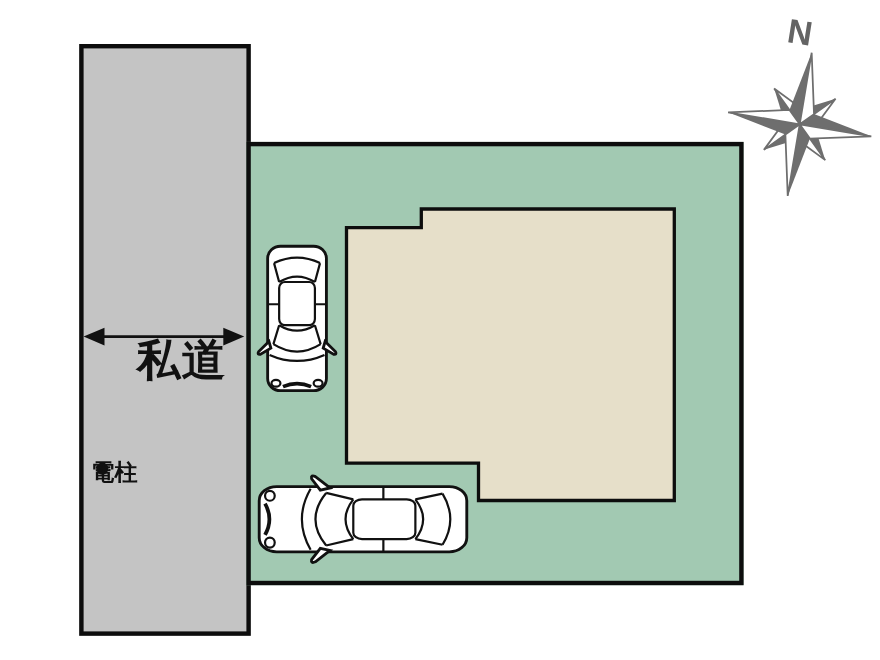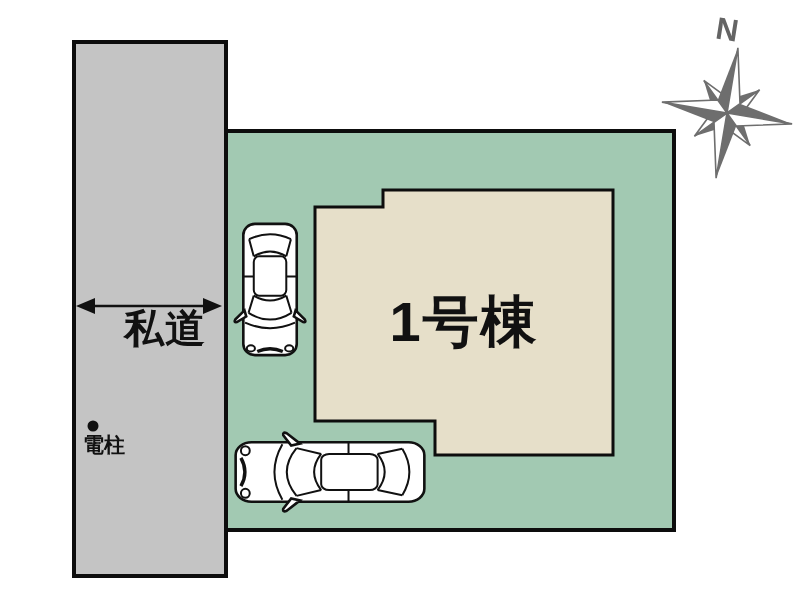--- a/index.html
+++ b/index.html
@@ -17,21 +17,21 @@
     position:absolute;left:224px;top:129px;width:452px;height:403px;
     background:#a2c9b2;border:4px solid #0d0d0d;box-sizing:border-box;
   }
   #overlay{position:absolute;left:0;top:0;width:800px;height:600px;}
   .label{position:absolute;white-space:nowrap;}
   #road-label{
     left:72px;top:306px;width:156px;text-align:center;
     font-size:40px;font-weight:600;line-height:1.12;letter-spacing:1px;margin-left:15px;
   }
   #road-label .l2{font-size:38px;letter-spacing:0;}
-  #pole-label{left:83px;top:431px;font-size:21px;font-weight:600;}
+  #pole-label{left:83px;top:415px;font-size:21px;font-weight:600;}
   #building-label{
     position:absolute;left:315px;top:190px;width:298px;height:265px;
     display:flex;align-items:center;justify-content:center;
     font-size:56px;font-weight:700;letter-spacing:2px;
   }
   #compass-n{
     left:716px;top:12px;font-size:31px;font-weight:700;color:#646464;
     transform:rotate(9deg);
   }
   .stroke{stroke:#111;fill:none;stroke-width:2;vector-effect:non-scaling-stroke;}
@@ -124,17 +124,16 @@
       </g>
     </g>
   </svg>
 
   <div class="label" id="road-label">
     <span class="l1" style="display:block">私道</span>
   </div>
 
   <div class="label" id="pole-label">電柱</div>
 
-  <div id="building-label">1号棟</div>
 
   <div class="label" id="compass-n">N</div>
 
 </div>
 
 </body></html>

